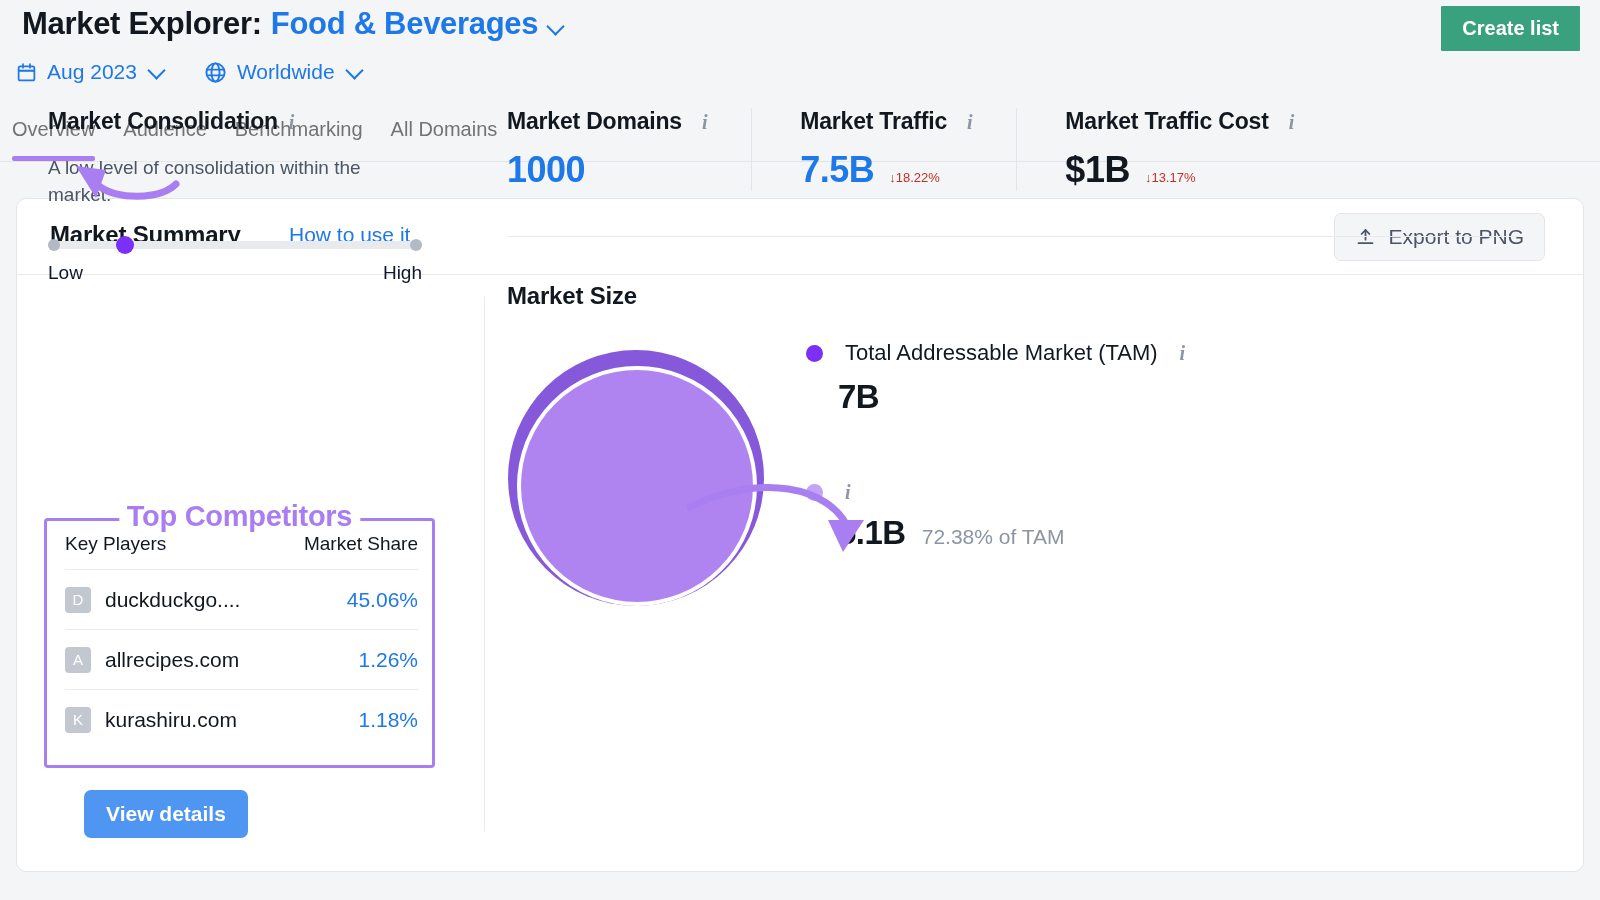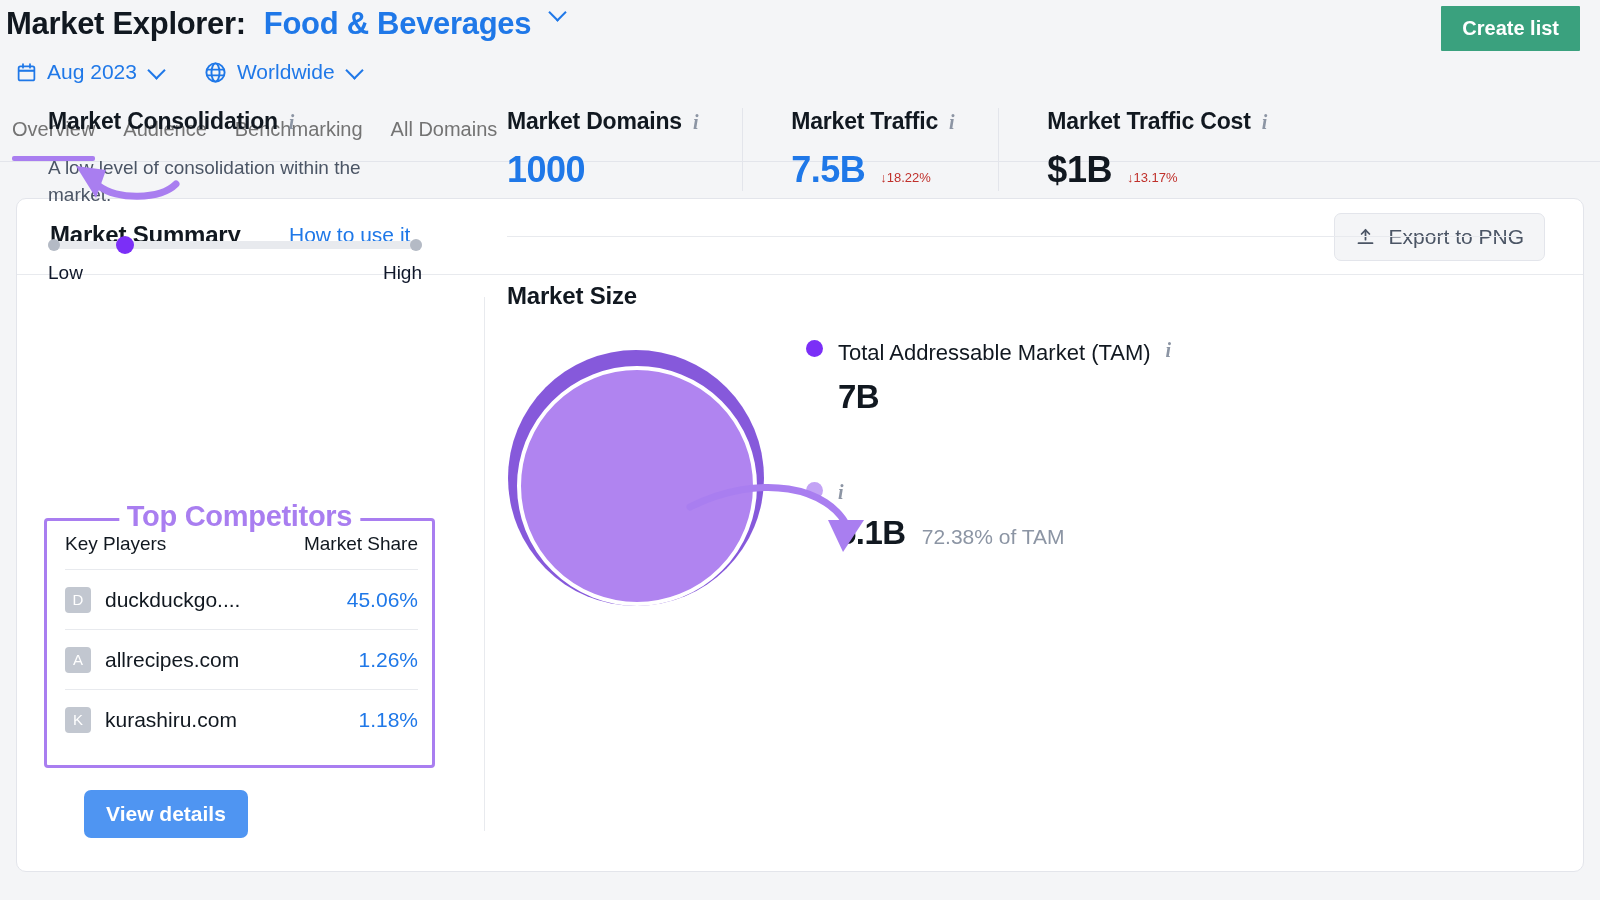--- a/index.html
+++ b/index.html
@@ -8,22 +8,22 @@
     background: #f4f5f7;
     font-family: "Liberation Sans", sans-serif;
     color: #111820;
     overflow: hidden;
   }
   .page { position: relative; width: 1600px; height: 900px; }
 
   
   .topbar { position: absolute; left: 0; top: 0; width: 1600px; height: 162px; }
   .title-row {
-    position: absolute; left: 6px; top: 6px;
-    display: flex; align-items: flex-start; gap: 9px;
+    position: absolute; left: 22px; top: 6px;
+    display: flex; align-items: flex-end; gap: 0;
   }
   .title-main { font-size: 31px; font-weight: 700; letter-spacing: -0.3px; color: #111820; }
   .title-cat {
     font-size: 31px; font-weight: 700; letter-spacing: -0.3px; color: #1f78e8;
     margin-left: 9px; cursor: pointer;
   }
   .title-caret { margin-left: 11px; color: #1f78e8; font-size: 22px; line-height: 1; position: relative; top: -3px; }
   .chev { display: inline-block; width: 13px; height: 13px; position: relative; top: -2px; }
   .chev::after {
     content: ""; position: absolute; left: 0; top: 0;
@@ -123,21 +123,21 @@
     position: absolute; left: 48px; top: 790px;
     background: #4f95f2; color: #fff; border: none; border-radius: 7px;
     font-size: 21px; font-weight: 600; padding: 12px 22px;
     font-family: "Liberation Sans", sans-serif; cursor: pointer; margin-left: 36px;
   }
 
   
   .metrics { position: absolute; left: 507px; top: 108px; display: flex; align-items: flex-start; }
   .metric { position: relative; padding-right: 44px; }
   .metric + .metric { border-left: 1px solid #e3e5eb; padding-left: 48px; }
-  .m-label { display: flex; align-items: center; gap: 11px; font-size: 23px; font-weight: 700; letter-spacing: -0.2px; white-space: nowrap; }
+  .m-label { display: flex; align-items: center; gap: 20px; font-size: 23px; font-weight: 700; letter-spacing: -0.2px; white-space: nowrap; }
   .m-value-row { display: flex; align-items: baseline; gap: 15px; margin-top: 14px; }
   .m-value { font-size: 36px; font-weight: 700; letter-spacing: -0.5px; }
   .m-value.blue { color: #1f78e8; }
   .m-delta { font-size: 13px; color: #c0302b; white-space: nowrap; }
 
   .hdivider { position: absolute; left: 507px; top: 236px; width: 1012px; height: 1px; background: #e8eaee; }
 
   .ms-title { position: absolute; left: 507px; top: 282px; font-size: 24px; font-weight: 700; letter-spacing: -0.2px; }
 
   .bubbles { position: absolute; left: 492px; top: 334px; width: 290px; height: 270px; }
@@ -145,21 +145,21 @@
     position: absolute; left: 16px; top: 16px; width: 256px; height: 256px;
     border-radius: 50%; background: #8659db;
   }
   .bubble-sam {
     position: absolute; left: 25px; top: 32px; width: 240px; height: 240px;
     border-radius: 50%; background: #b084f0; border: 4px solid #fff;
   }
 
   .legend { position: absolute; left: 806px; top: 340px; width: 560px; }
   .legend-item + .legend-item { margin-top: 66px; }
-  .legend-row { display: flex; gap: 15px; }
+  .legend-row { display: flex; align-items: center; gap: 22px; }
   .dot { width: 17px; height: 17px; border-radius: 50%; flex: 0 0 auto; }
   .dot.tam { background: #7b2ff7; }
   .dot.sam { background: #c3a3f5; }
   .legend-label { font-size: 22px; color: #111820; white-space: nowrap; }
   .legend-value-row { display: flex; align-items: baseline; gap: 16px; margin-top: 12px; margin-left: 32px; }
   .legend-value { font-size: 33px; font-weight: 700; letter-spacing: -0.5px; }
   .legend-sub { font-size: 21px; color: #8c95a4; }
 
   
   .anno { position: absolute; left: 0; top: 0; width: 1600px; height: 900px; pointer-events: none; }

